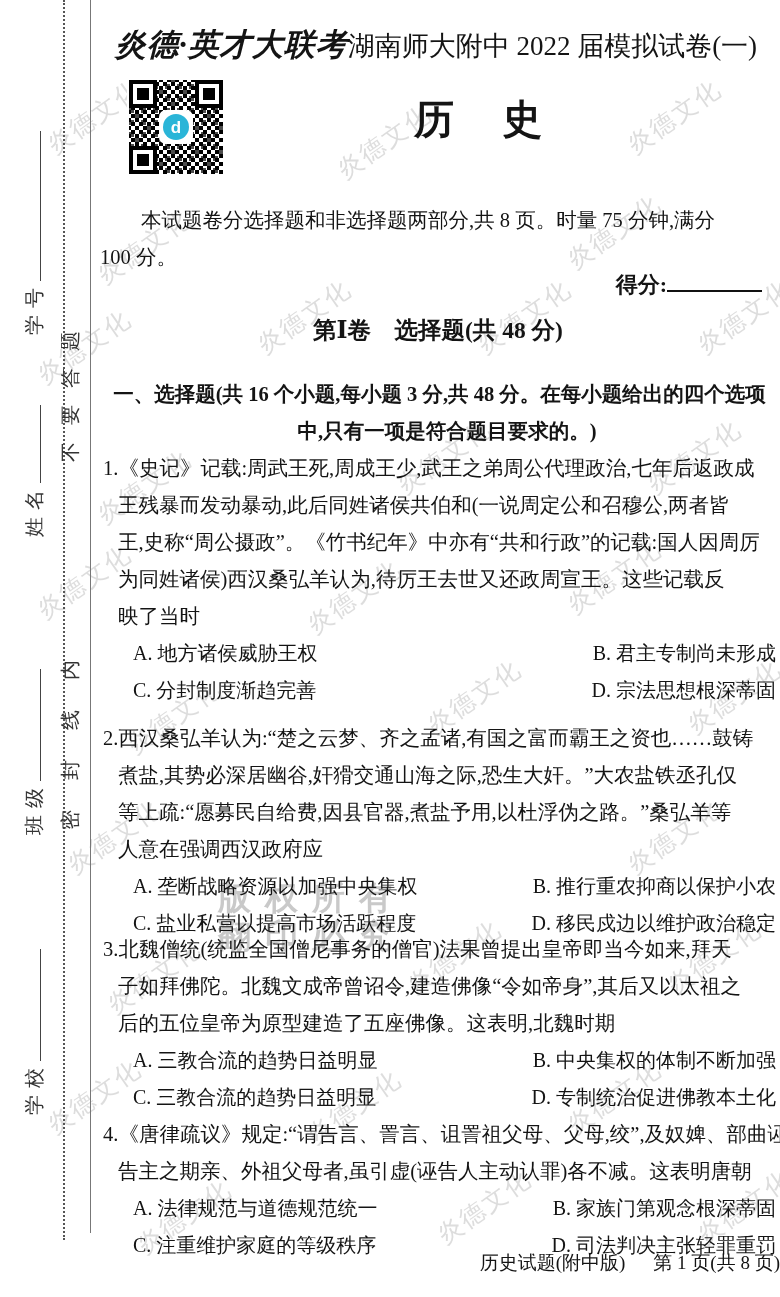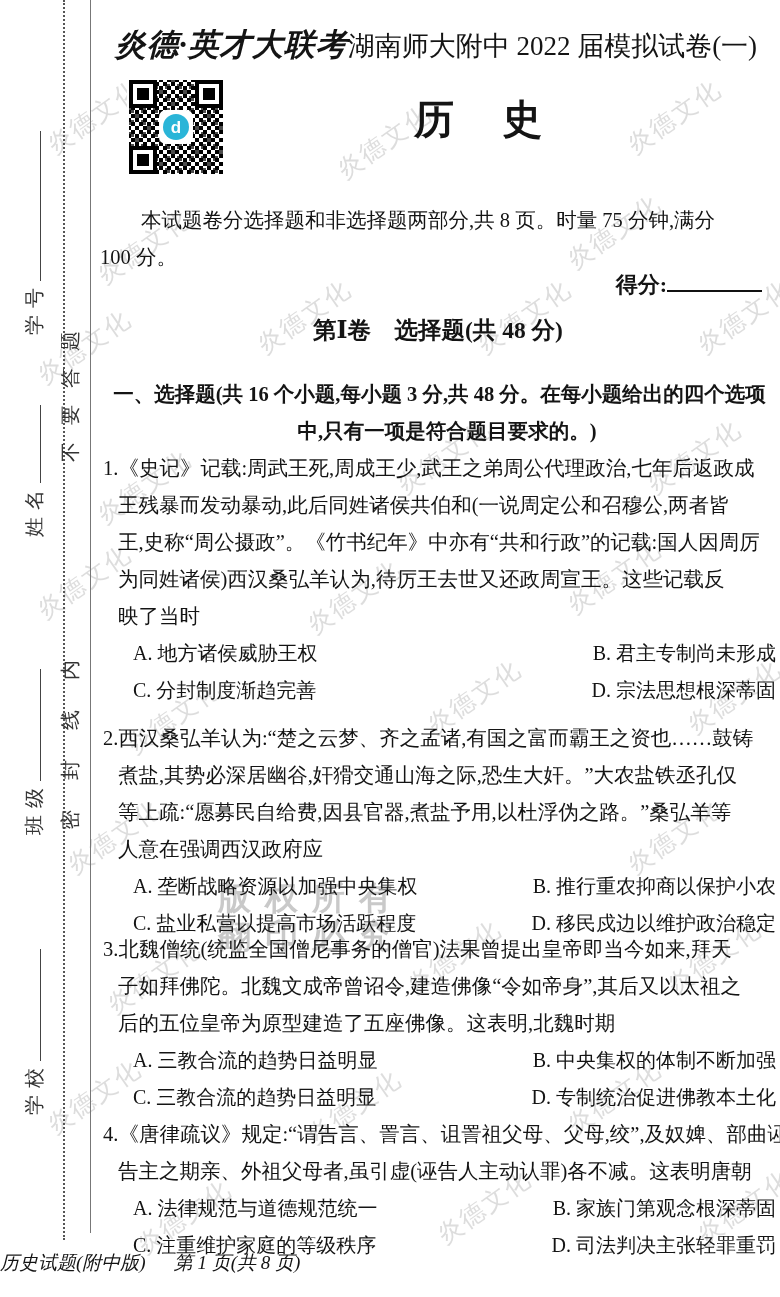--- a/index.html
+++ b/index.html
@@ -37,21 +37,21 @@
   .indent2{text-indent:41px;}
   .cont{padding-left:18px;}
   .qnum{padding-left:3px;}
   .score-row{position:absolute;left:0;right:14px;text-align:right;font-size:22px;font-weight:bold;}
   .score-blank{display:inline-block;width:95px;border-bottom:2px solid #111;height:18px;}
   .sec-title{position:absolute;left:0;right:0;text-align:center;font-size:23.5px;font-weight:bold;}
   .bold{font-weight:bold;}
   .opt-row{display:flex;white-space:nowrap;line-height:37px;font-size:20px;padding-left:33px;}
   .opt-row .c1{flex:0 0 325px;}
   .opt-row .c2{flex:1;text-align:right;}
-  .footer{position:absolute;left:0;right:0;top:1250px;text-align:left;font-size:19px;z-index:3;font-style:italic;}
+  .footer{position:absolute;left:0;right:0;top:1250px;text-align:right;font-size:19px;z-index:3;}
   .footer .gap{display:inline-block;width:28px;}
   
   .qr text{font-family:"Liberation Sans",sans-serif;}
 </style>
 </head>
 <body>
 
 <div class="page">
 
   <div class="wm-layer" id="wm-layer">

